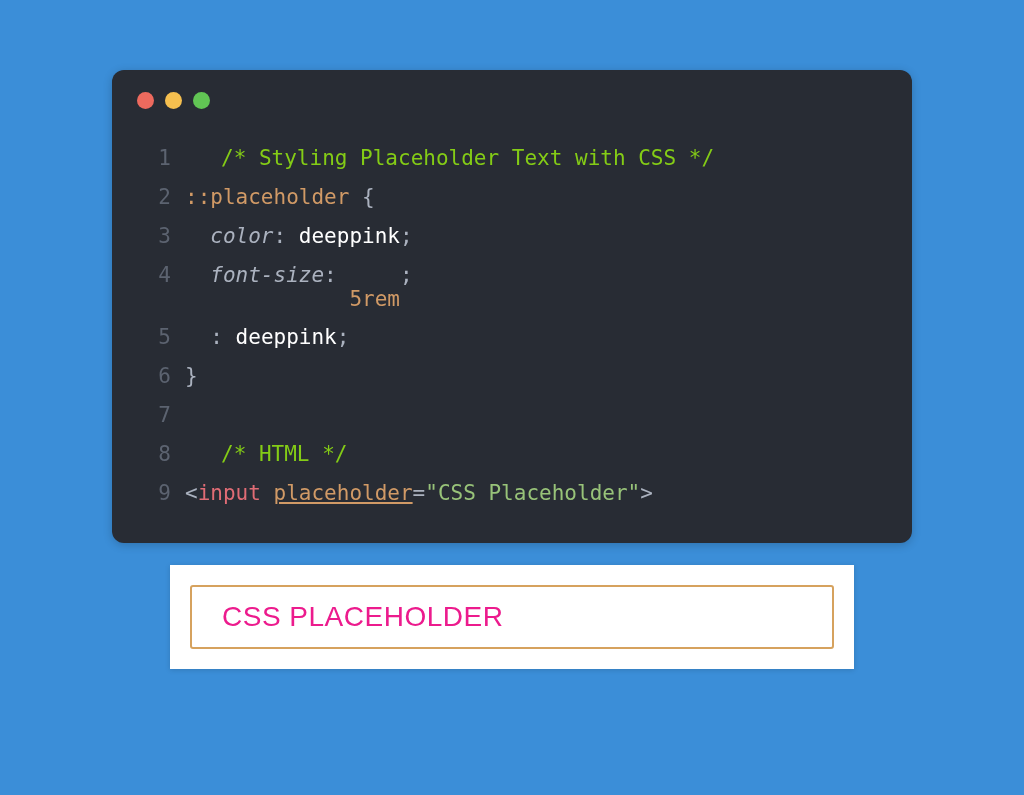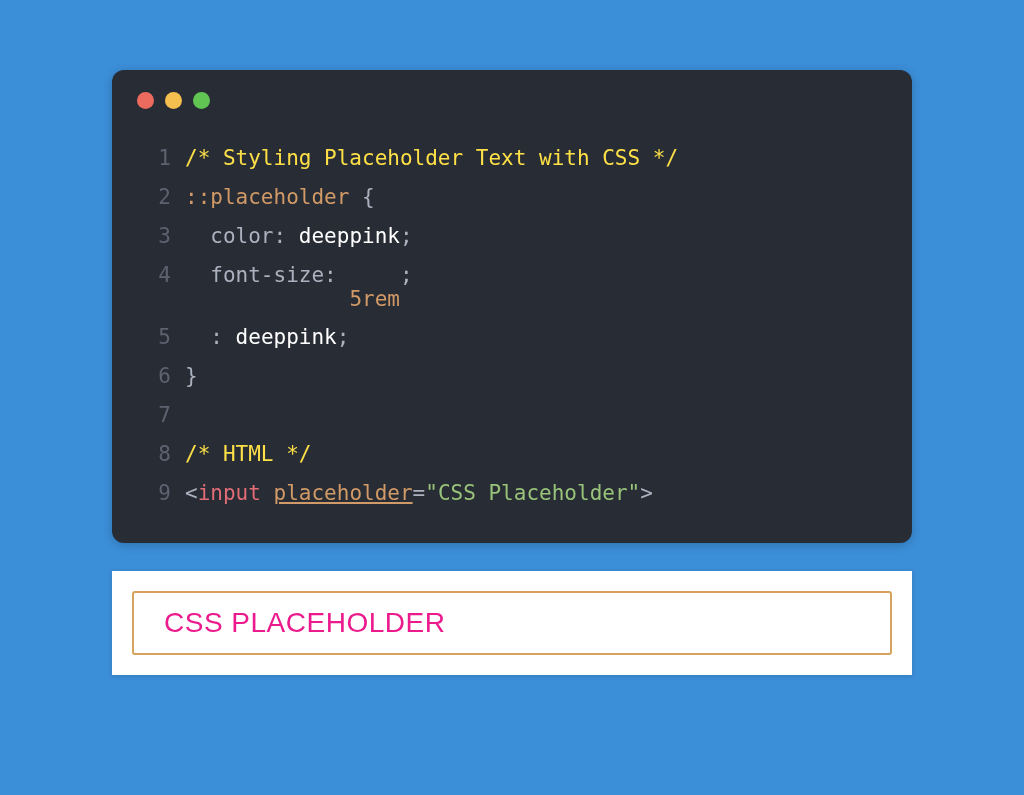--- a/index.html
+++ b/index.html
@@ -42,34 +42,34 @@
     display: flex;
     white-space: pre;
   }
   .ln {
     color: #5c6370;
     width: 34px;
     text-align: right;
     margin-right: 14px;
     user-select: none;
   }
-  .c-comment { color: #fde047; }
+  .c-comment { color: #84cc16; margin-left: 36px; }
   .c-plain   { color: #abb2bf; }
   .c-selector{ color: #d19a66; }
-  .c-prop    { color: #abb2bf; }
+  .c-prop    { color: #abb2bf; font-style: italic; }
   .c-punct   { color: #abb2bf; }
   .c-string  { color: #98c379; }
   .c-num     { color: #d19a66; margin-top: 24px; }
   .c-tag     { color: #e06c75; }
   .c-attr    { color: #d19a66; text-decoration: underline; }
   .c-value   { color: #ffffff; }
   .preview-panel {
-    width: 800px;
+    width: 684px;
     background: #ffffff;
-    margin-top: 28px;
+    margin-top: 22px;
     padding: 20px;
     box-shadow: 0 1px 5px rgba(0,0,0,0.15);
   }
   .preview-input {
     width: 100%;
     border: 2px solid #d6a25e;
     border-radius: 3px;
     padding: 14px 30px;
     font-size: 28px;
     font-family: -apple-system, 'Segoe UI', Arial, sans-serif;

